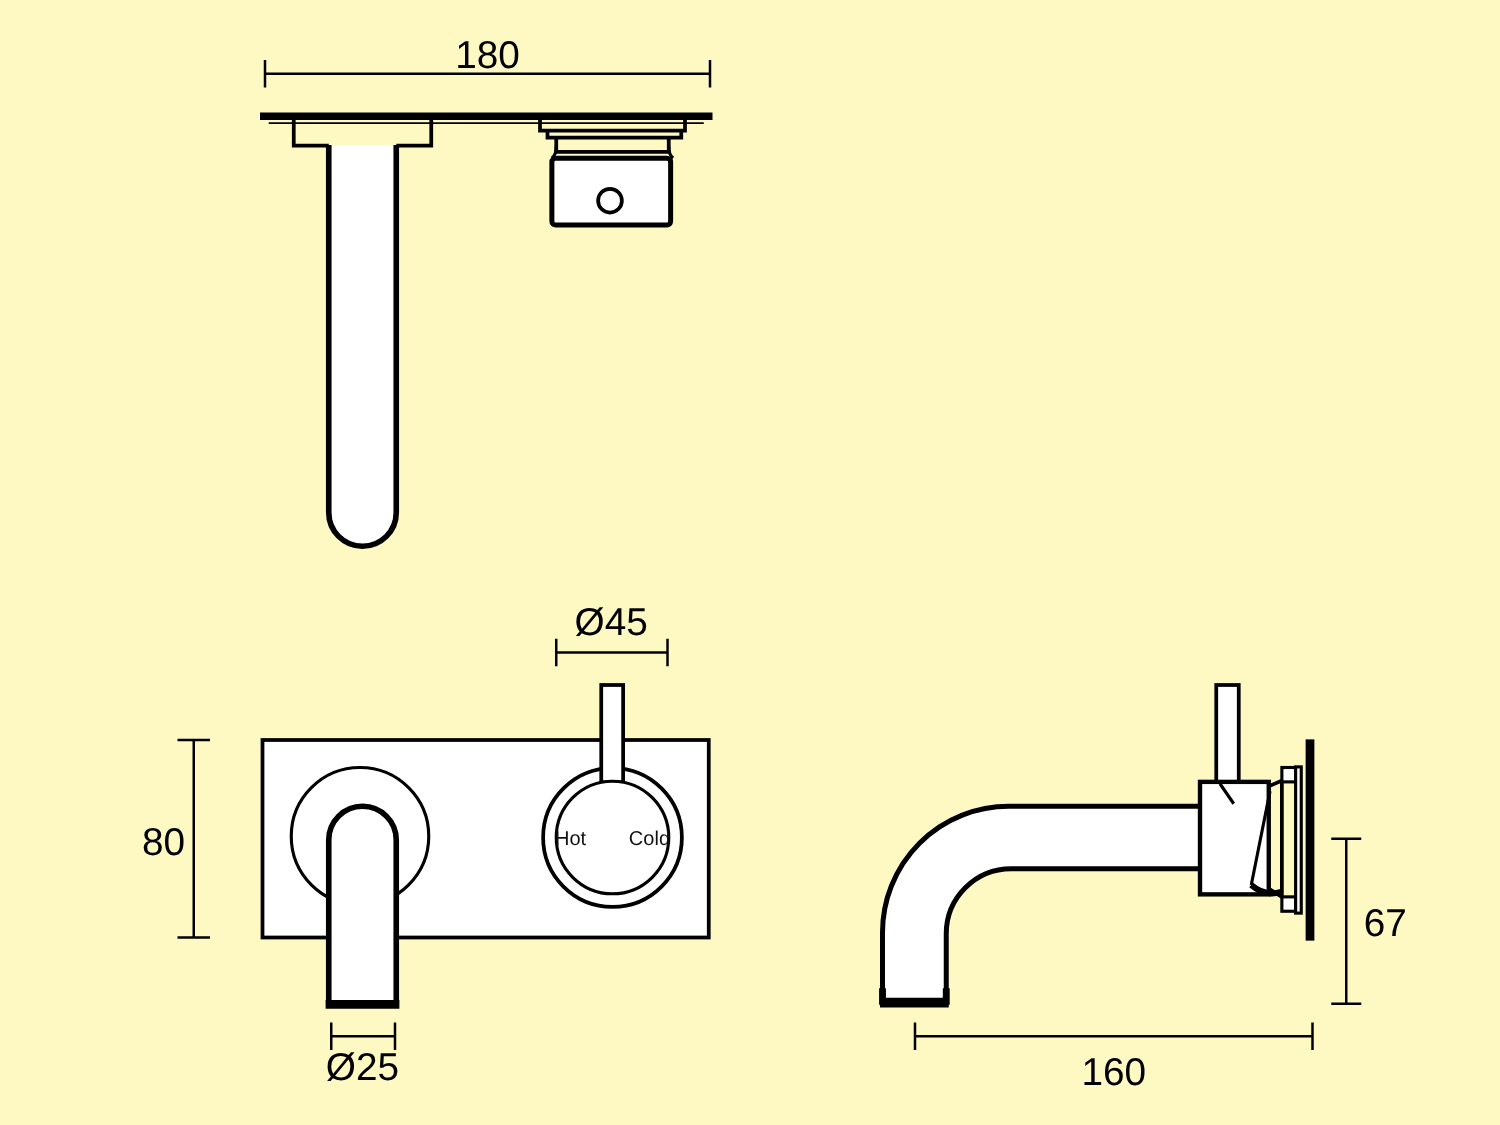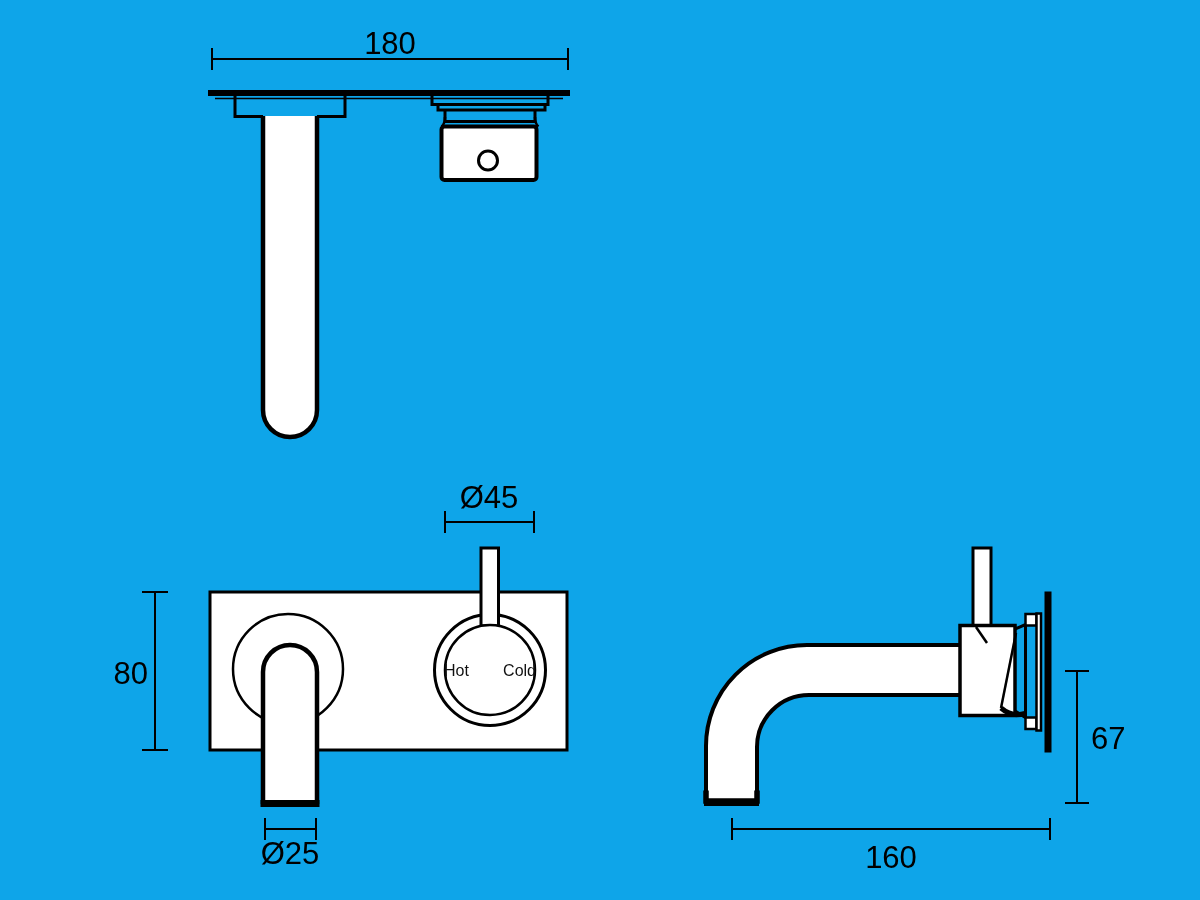--- a/index.html
+++ b/index.html
@@ -1,16 +1,16 @@
 <!DOCTYPE html>
 <html><head>
 <meta charset="utf-8">
 <style>
   html,body{margin:0;padding:0;background:#ffffff;}
-  .canvas{position:relative;width:1200px;height:900px;background:#0ea5e9;overflow:hidden;text-decoration:underline;}
+  .canvas{position:relative;width:1200px;height:900px;background:#fef9c3;overflow:hidden;text-decoration:underline;}
   svg{display:block;}
   .dim-text{font-family:"Liberation Sans","DejaVu Sans",sans-serif;font-size:31px;fill:#000;}
   .mark-text{font-family:"Liberation Sans","DejaVu Sans",sans-serif;font-size:16px;fill:#111;}
 </style>
 </head>
 <body>
 
 <div class="canvas">
 <svg width="1200" height="900" viewBox="0 0 1200 900">
 

